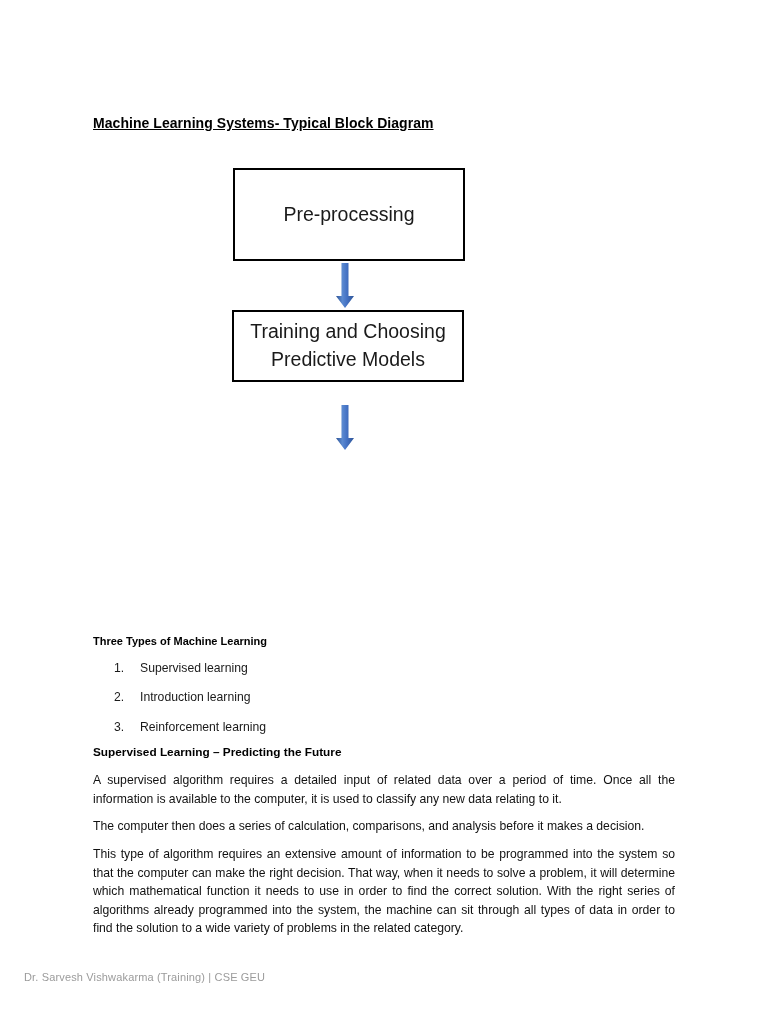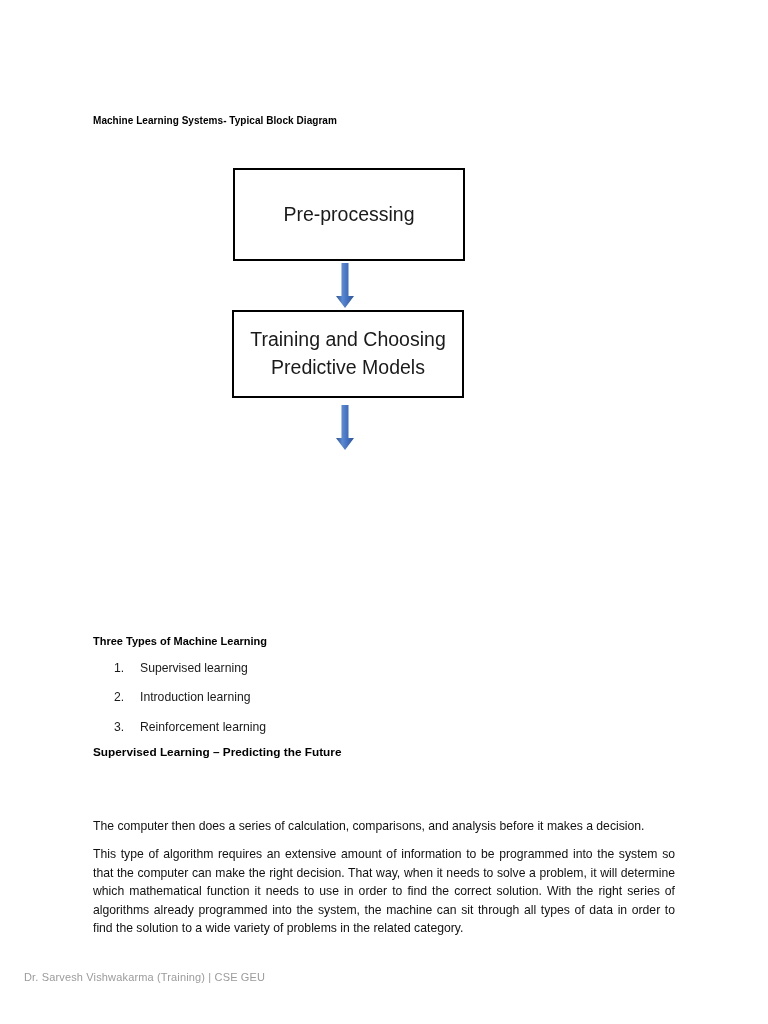--- a/index.html
+++ b/index.html
@@ -33,23 +33,24 @@
     font-size: 13.5px;
     font-weight: bold;
     letter-spacing: 0.1px;
   }
 
   
   .diagram-heading {
     position: absolute;
     top: 115px;
     left: 93px;
-    font-size: 10px;
+    font-size: 14px;
     font-weight: bold;
     letter-spacing: 0.05px;
+    text-decoration: underline;
   }
 
   
   .diagram {
     position: absolute;
     top: 168px;
     left: 0;
     width: 768px;
     height: 390px;
   }
@@ -71,21 +72,21 @@
   .block-1 {
     left: 233px;
     top: 0px;
     width: 232px;
     height: 93px;
   }
   .block-2 {
     left: 232px;
     top: 142px;
     width: 232px;
-    height: 88px;
+    height: 72px;
   }
   .block-3 {
     left: 231px;
     top: 285px;
     width: 231px;
     height: 90px;
   }
   .block-text {
     display: block;
     white-space: pre-line;
@@ -228,20 +229,21 @@
       <span class="item-text">Introduction learning</span>
     </li>
     <li>
       <span class="marker">3.</span>
       <span class="item-text">Reinforcement learning</span>
     </li>
   </ol>
 
   <div class="sub-heading">Supervised Learning – Predicting the Future</div>
 
+  <p class="body-text para-1">A supervised algorithm requires a detailed input of related data over a period of time. Once all the information is available to the computer, it is used to classify any new data relating to it.</p>
 
   <p class="body-text para-2">The computer then does a series of calculation, comparisons, and analysis before it makes a decision.</p>
 
   <p class="body-text para-3">This type of algorithm requires an extensive amount of information to be programmed into the system so that the computer can make the right decision. That way, when it needs to solve a problem, it will determine which mathematical function it needs to use in order to find the correct solution. With the right series of algorithms already programmed into the system, the machine can sit through all types of data in order to find the solution to a wide variety of problems in the related category.</p>
 
   <div class="footer">Dr. Sarvesh Vishwakarma (Training) | CSE GEU</div>
 
 </div>
 
 </body></html>

